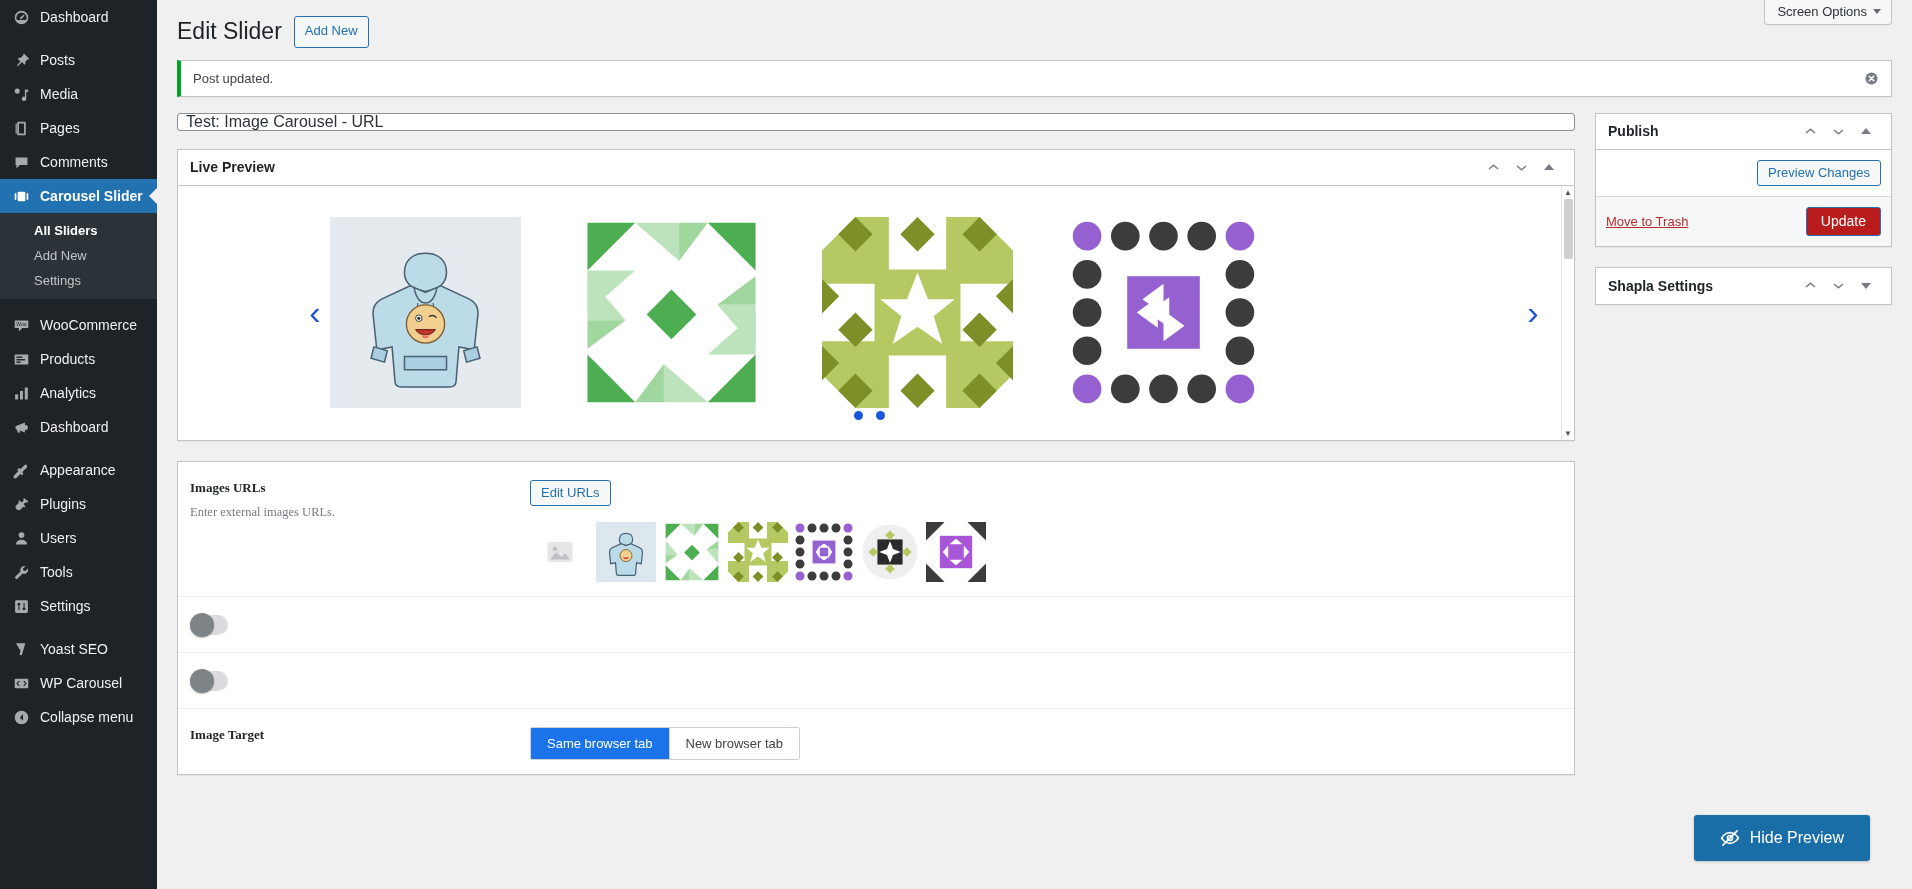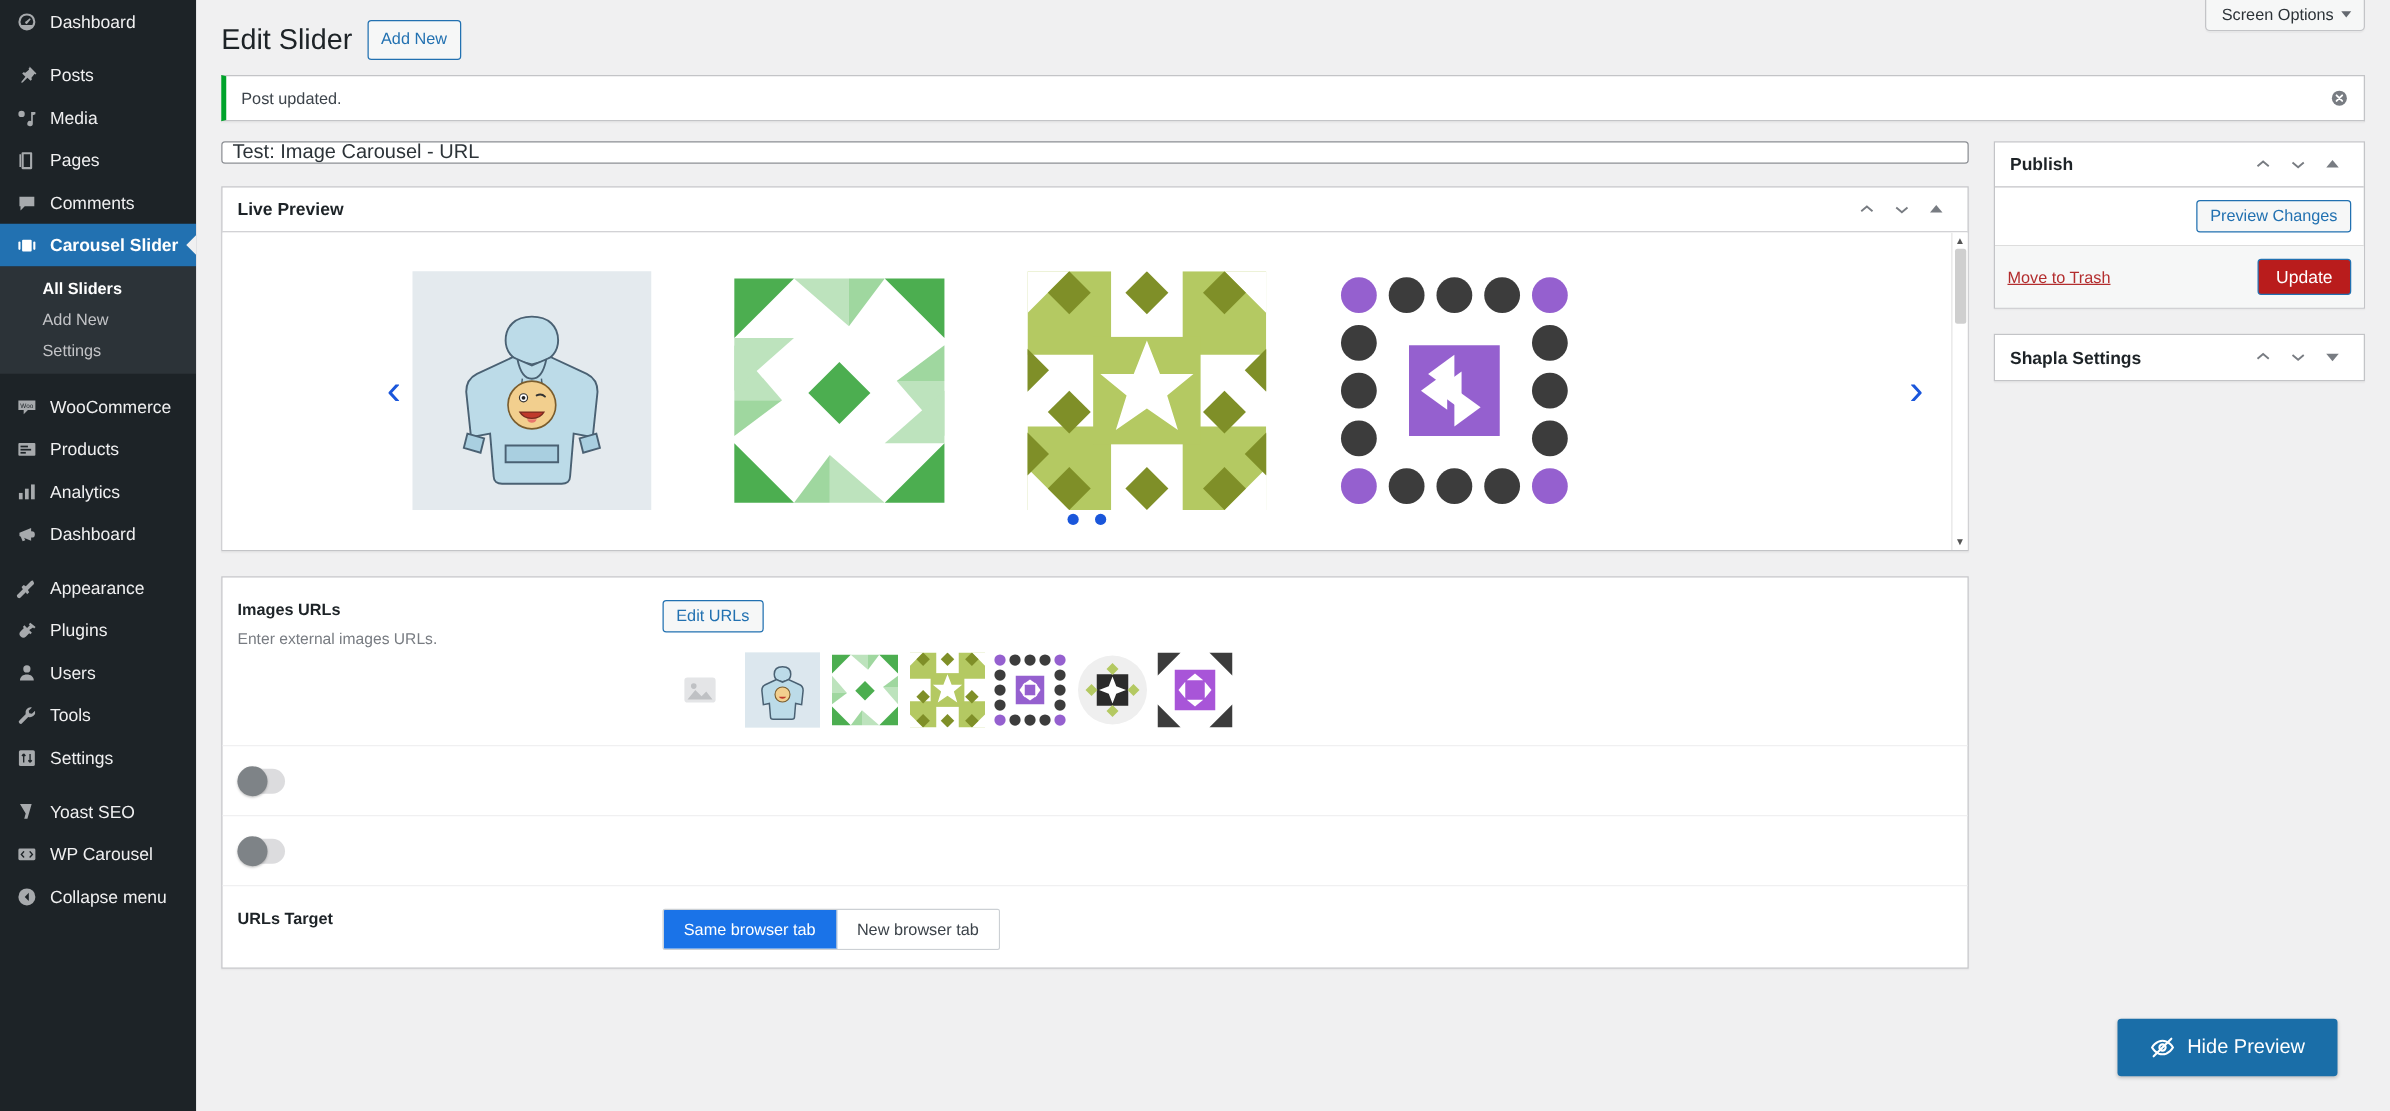--- a/index.html
+++ b/index.html
@@ -136,21 +136,21 @@
     color:#1a56db; cursor:pointer; font-size: 34px; font-weight:300;
   }
   .nav-arrow.prev { left: 122px; }
   .nav-arrow.next { right: 26px; }
   .dots { position:absolute; bottom: 20px; left: 0; right: 13px; display:flex; justify-content:center; gap: 13px; }
   .dot { width: 9px; height:9px; border-radius:50%; background:#1a56db; cursor:pointer; }
 
   
   .field-row { display:flex; padding: 18px 12px 14px 12px; border-bottom:1px solid #f0f0f1; }
   .field-row:last-child { border-bottom:none; }
-  .field-label { width: 340px; min-width:340px; padding-right: 16px; }
+  .field-label { width: 340px; min-width:340px; padding-right: 16px; font-family: Liberation Serif, serif; }
   .field-label .lbl { font-size:13px; font-weight:600; color:#1d2327; display:block; margin-bottom: 8px; }
   .field-label .desc { font-size: 12.5px; color:#787c82; }
   .field-control { flex:1; }
   .button-secondary {
     display:inline-block; padding: 4px 10px 5px 10px; border:1px solid #2271b1;
     border-radius:3px; color:#2271b1; background:#f6f7f7; font-size:13px; cursor:pointer;
   }
   .thumbs { display:flex; align-items:center; gap: 6px; margin-top: 16px; }
   .thumb { width: 60px; height: 60px; flex:0 0 60px; cursor:pointer; background:#fff; }
   .thumb.placeholder { display:flex;align-items:center;justify-content:center; }
@@ -745,21 +745,21 @@
               </div>
 
               <div class="field-row">
                 <div class="field-control">
                   <span class="switch"><span class="knob"></span></span>
                 </div>
               </div>
 
               <div class="field-row">
                 <div class="field-label">
-                  <span class="lbl">URLs Target</span>
+                  <span class="lbl">Image Target</span>
                 </div>
                 <div class="field-control">
                   <div class="btn-group">
                     <span class="bg-item active">Same browser tab</span>
                     <span class="bg-item">New browser tab</span>
                   </div>
                 </div>
               </div>
 
             </div>

